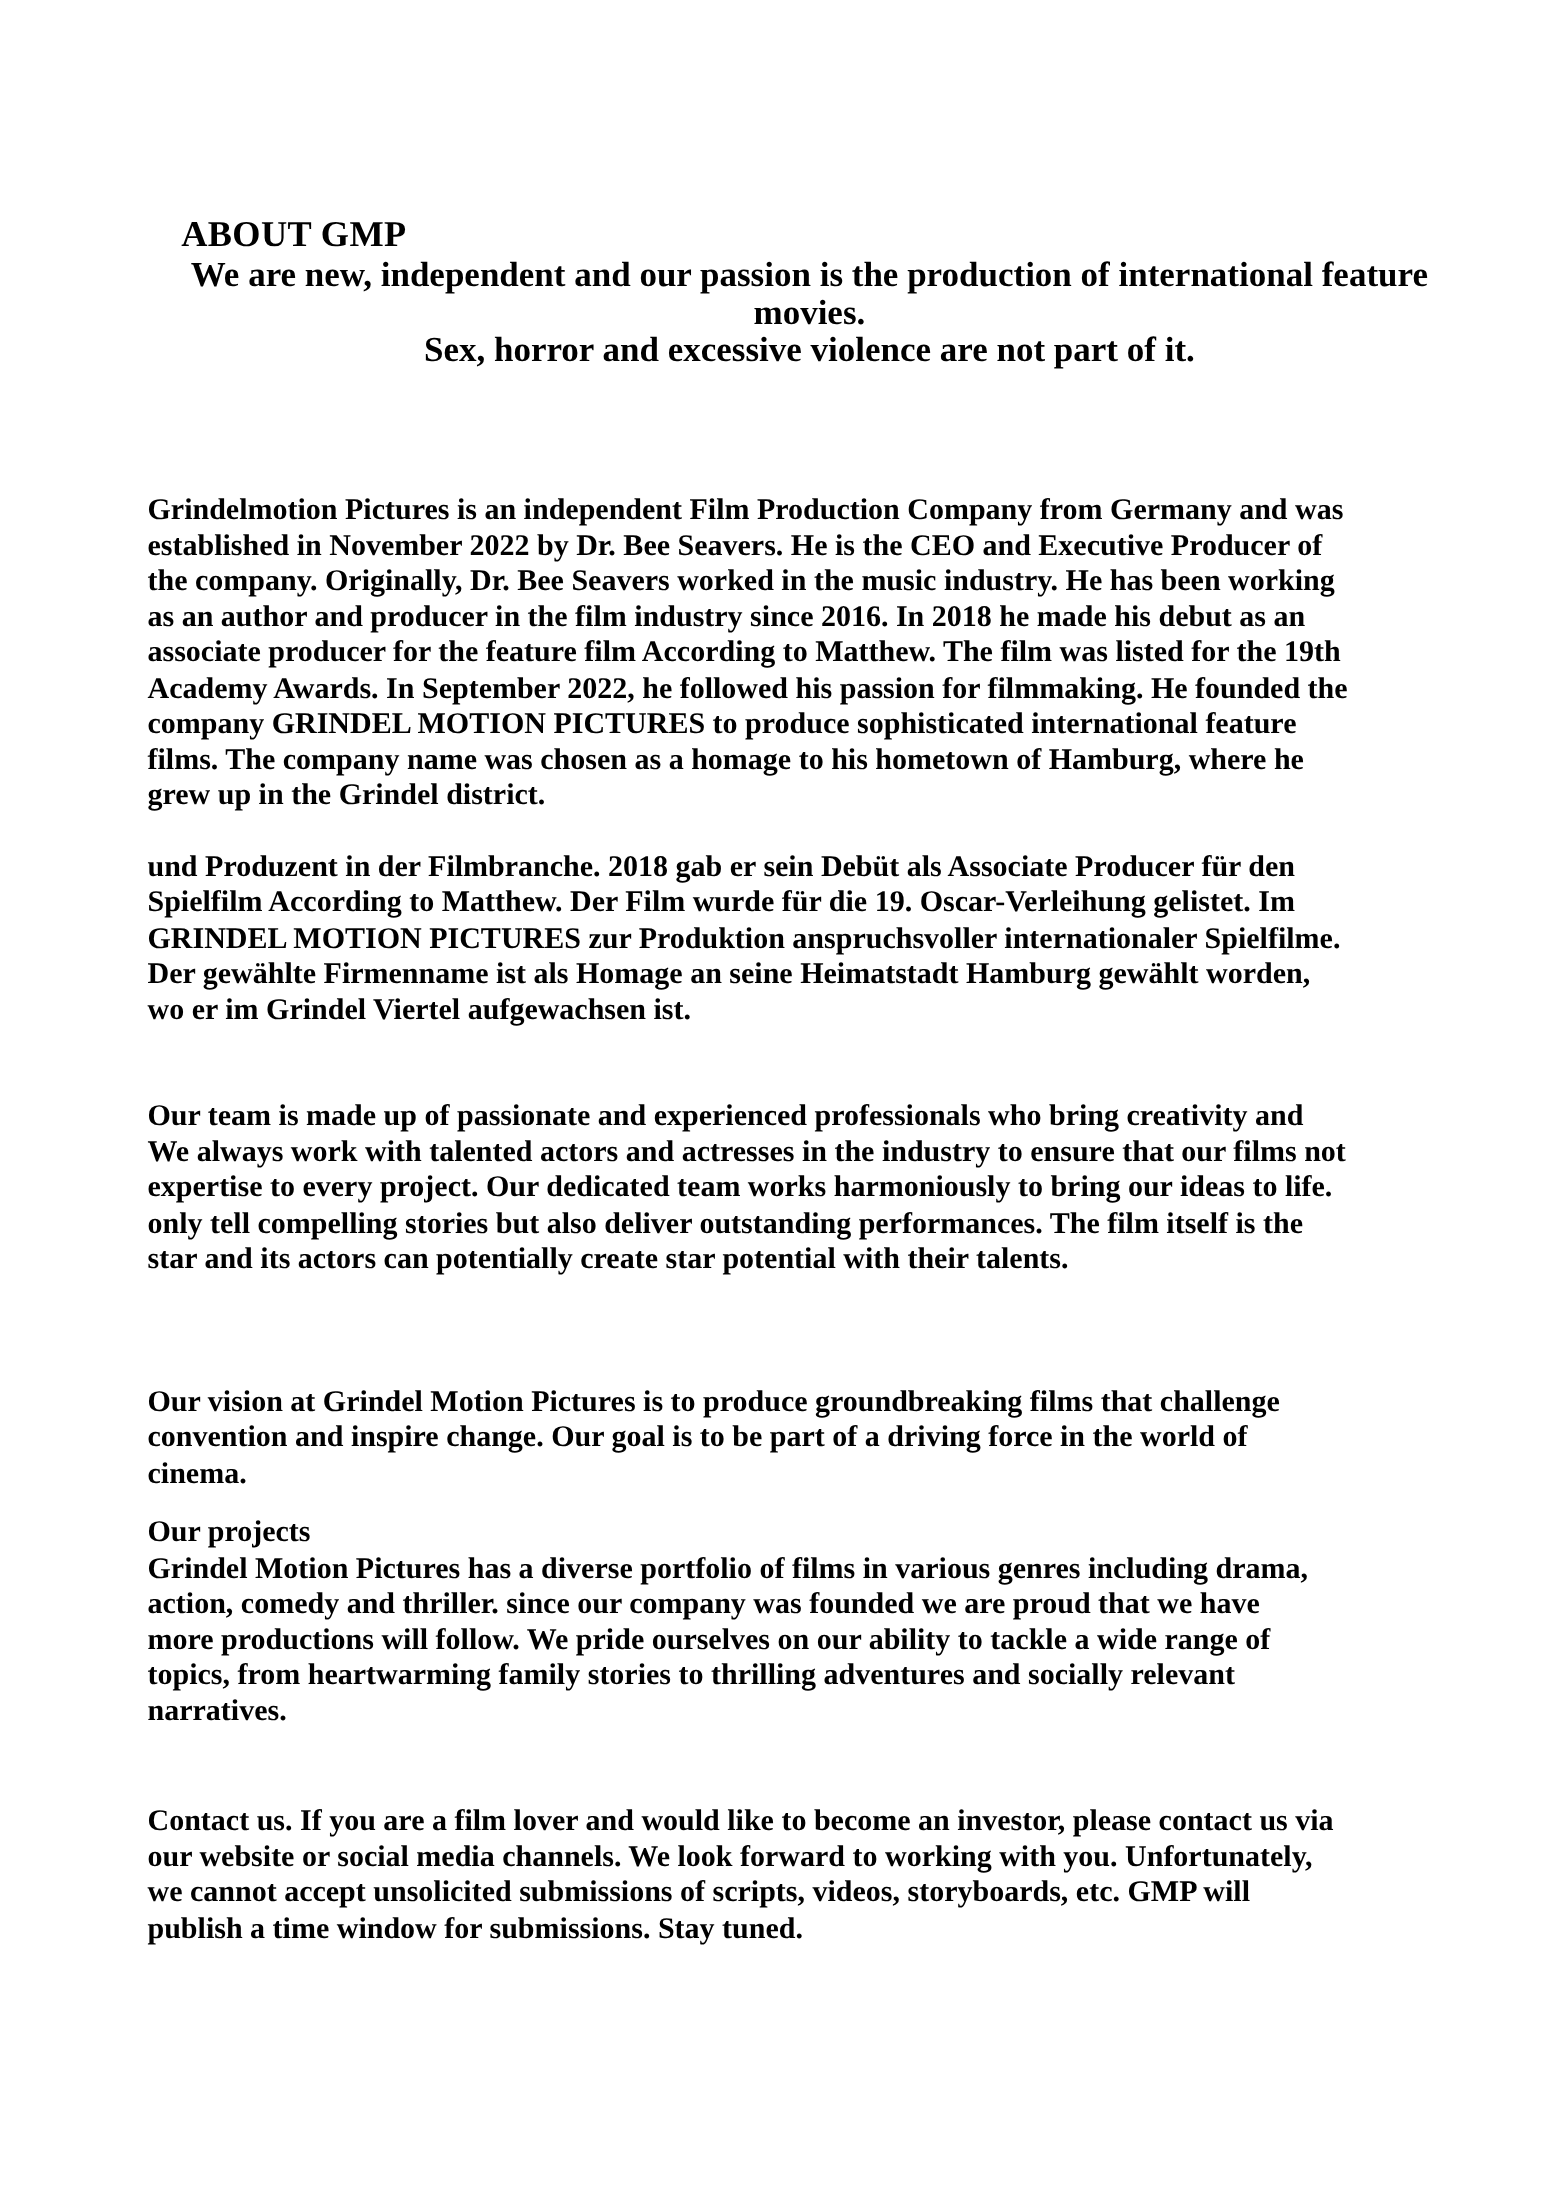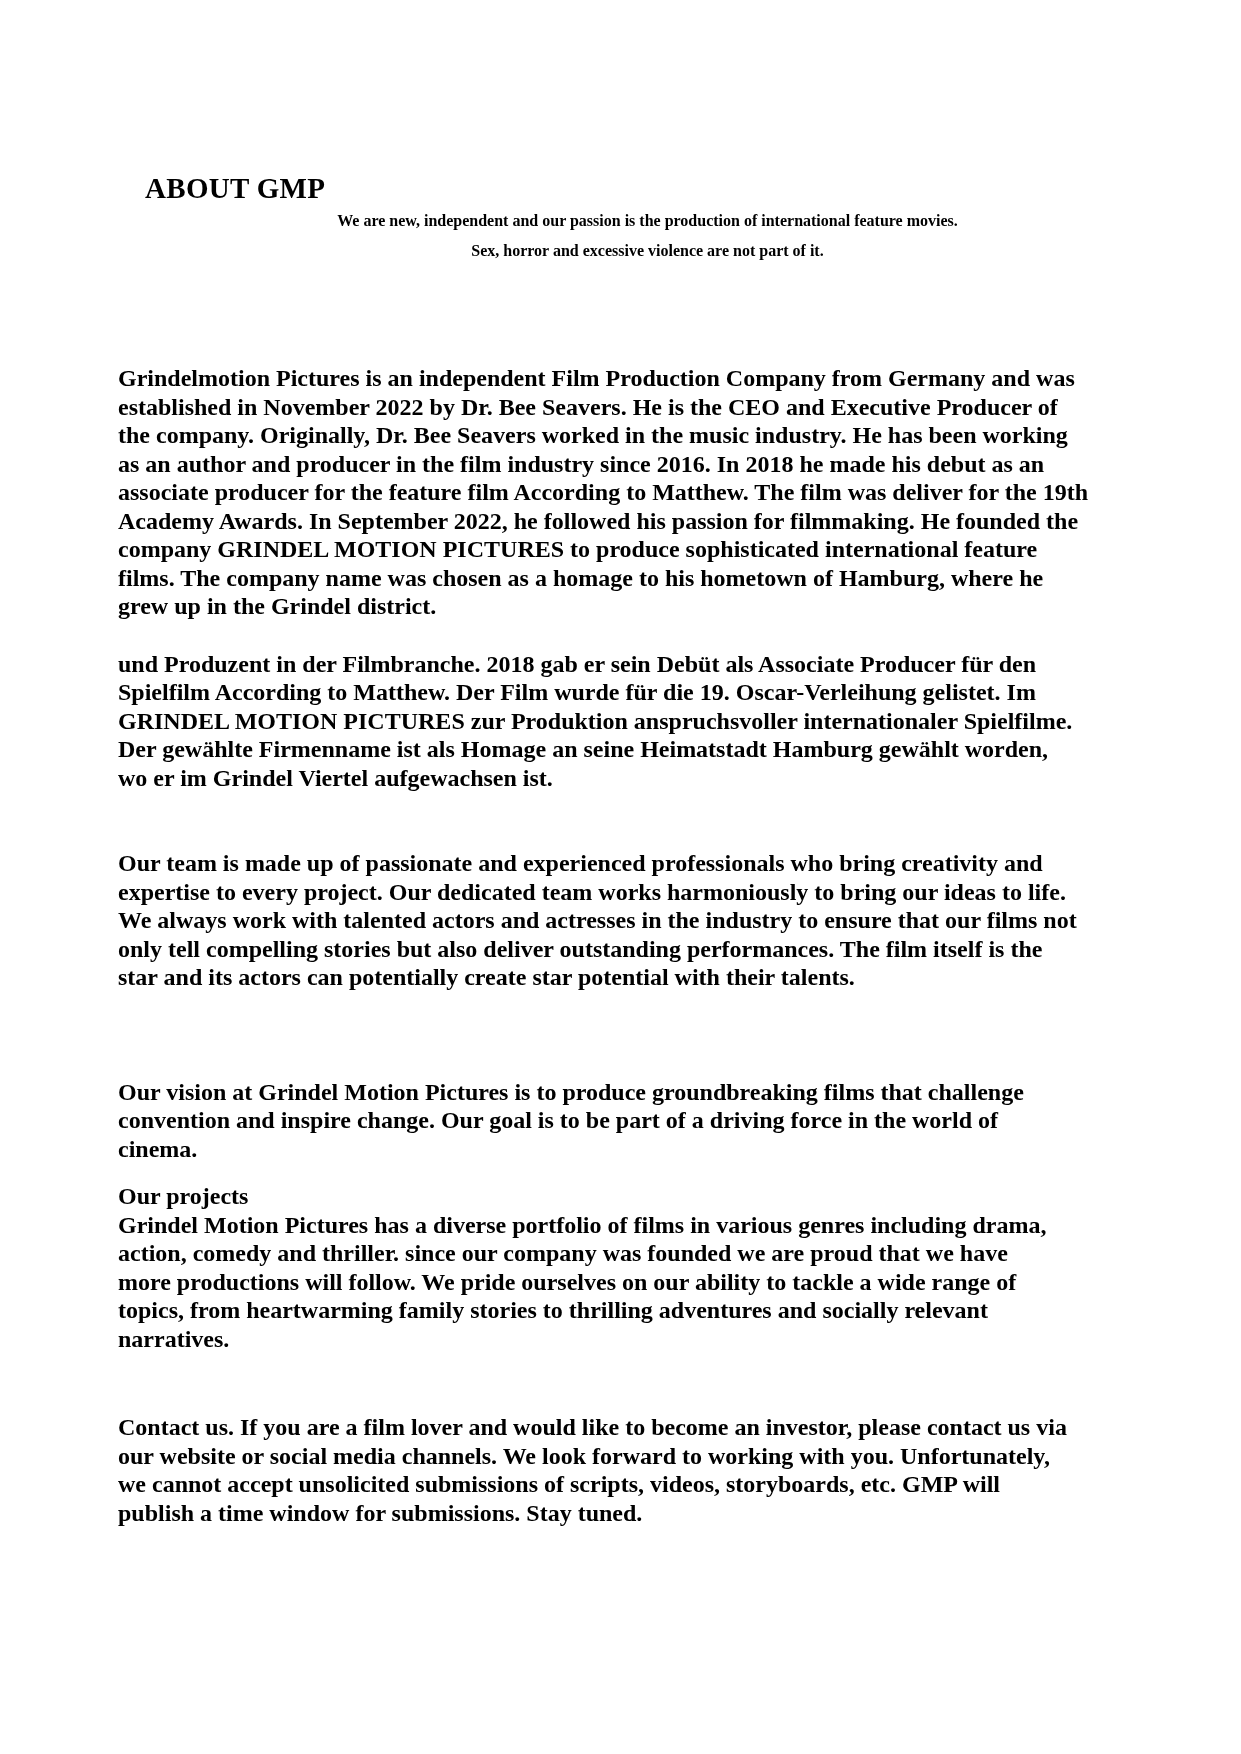--- a/index.html
+++ b/index.html
@@ -18,21 +18,21 @@
   }
   .doc-title {
     margin: 0;
     padding-left: 27px;
     font-size: 29px;
     line-height: 36px;
     font-weight: 700;
     letter-spacing: 0.3px;
   }
   .subtitle {
-    font-size: 16px;
+    font-size: 28px;
     line-height: 30px;
     text-align: center;
   }
   .para {
     font-size: 24px;
     line-height: 28.5px;
   }
   .para .line { white-space: pre; }
   .section-heading {
     margin: 0;
@@ -57,39 +57,39 @@
   <div class="subtitle">
     <div class="line">We are new, independent and our passion is the production of international feature movies.</div>
     <div class="line">Sex, horror and excessive violence are not part of it.</div>
   </div>
 
   <div class="para sec-intro-en">
       <div class="line">Grindelmotion Pictures is an independent Film Production Company from Germany and was</div>
       <div class="line">established in November 2022 by Dr. Bee Seavers. He is the CEO and Executive Producer of</div>
       <div class="line">the company. Originally, Dr. Bee Seavers worked in the music industry. He has been working</div>
       <div class="line">as an author and producer in the film industry since 2016. In 2018 he made his debut as an</div>
-      <div class="line">associate producer for the feature film According to Matthew. The film was deliver for the 19th</div>
+      <div class="line">associate producer for the feature film According to Matthew. The film was listed for the 19th</div>
       <div class="line">Academy Awards. In September 2022, he followed his passion for filmmaking. He founded the</div>
       <div class="line">company GRINDEL MOTION PICTURES to produce sophisticated international feature</div>
       <div class="line">films. The company name was chosen as a homage to his hometown of Hamburg, where he</div>
       <div class="line">grew up in the Grindel district.</div>
     </div>
 
   <div class="para sec-intro-de">
       <div class="line">und Produzent in der Filmbranche. 2018 gab er sein Debüt als Associate Producer für den</div>
       <div class="line">Spielfilm According to Matthew. Der Film wurde für die 19. Oscar-Verleihung gelistet. Im</div>
       <div class="line">GRINDEL MOTION PICTURES zur Produktion anspruchsvoller internationaler Spielfilme.</div>
       <div class="line">Der gewählte Firmenname ist als Homage an seine Heimatstadt Hamburg gewählt worden,</div>
       <div class="line">wo er im Grindel Viertel aufgewachsen ist.</div>
     </div>
 
   <div class="para sec-team">
       <div class="line">Our team is made up of passionate and experienced professionals who bring creativity and</div>
+      <div class="line">We always work with talented actors and actresses in the industry to ensure that our films not</div>
       <div class="line">expertise to every project. Our dedicated team works harmoniously to bring our ideas to life.</div>
-      <div class="line">We always work with talented actors and actresses in the industry to ensure that our films not</div>
       <div class="line">only tell compelling stories but also deliver outstanding performances. The film itself is the</div>
       <div class="line">star and its actors can potentially create star potential with their talents.</div>
     </div>
 
   <div class="para sec-vision">
       <div class="line">Our vision at Grindel Motion Pictures is to produce groundbreaking films that challenge</div>
       <div class="line">convention and inspire change. Our goal is to be part of a driving force in the world of</div>
       <div class="line">cinema.</div>
     </div>
 

